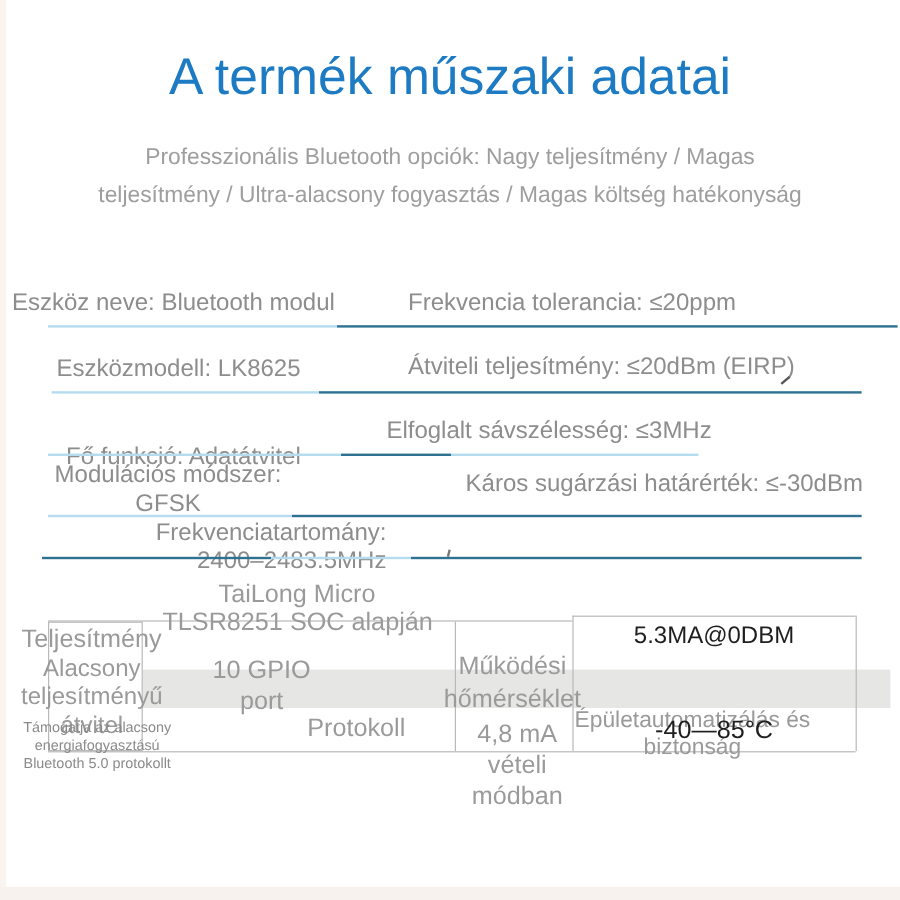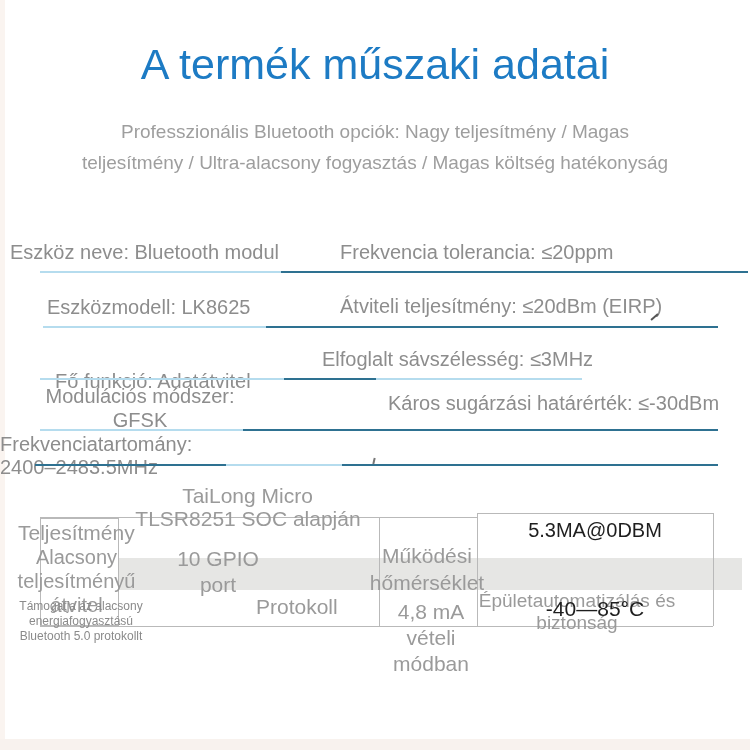--- a/index.html
+++ b/index.html
@@ -18,21 +18,21 @@
     font-size:19px;line-height:31px;color:#9e9e9e;}
   .subtitle span{display:block;}
 
   
   .cell{position:absolute;font-size:20px;color:#8d8d8d;white-space:nowrap;}
   .r1l{top:241px;left:10px;}   .r1r{top:241px;left:340px;}
   .r2l{top:296px;left:47px;}   .r2r{top:295px;left:340px;}
   .r3l{top:348px;left:55px;margin-top:22px;}   .r3r{top:348px;left:322px;}
   .r4l{top:384px;left:0;width:280px;text-align:center;line-height:24px;white-space:normal;}
   .r4r{top:392px;left:340px;margin-left:48px;}
-  .r5l{top:433px;left:0;width:290px;text-align:left;line-height:23px;white-space:normal;}
+  .r5l{top:433px;left:0;width:290px;text-align:right;line-height:23px;white-space:normal;padding-left:32px;}
   .stack{display:block;}
   .u{position:absolute;height:2px;}
   .u1{top:271px;left:40px;width:708px;background:linear-gradient(90deg,#b5dcee 0,#b5dcee 34%,#2e7191 34%,#2e7191 100%);}
   .u2{top:326px;left:43px;width:675px;background:linear-gradient(90deg,#b5dcee 0,#b5dcee 33%,#2e7191 33%,#2e7191 100%);}
   .u3{top:378px;left:40px;width:542px;background:linear-gradient(90deg,#b5dcee 0,#b5dcee 45%,#2e7191 45%,#2e7191 62%,#b5dcee 62%,#b5dcee 100%);}
   .u4{top:429px;left:40px;width:678px;background:linear-gradient(90deg,#b5dcee 0,#b5dcee 30%,#2e7191 30%,#2e7191 100%);}
   .u5{top:464px;left:35px;width:683px;background:linear-gradient(90deg,#2e7191 0,#2e7191 28%,#b5dcee 28%,#b5dcee 45%,#2e7191 45%,#2e7191 100%);}
 
   
   .pen-mark{position:absolute;left:650px;top:316px;width:9px;height:2px;background:#555;transform:rotate(-40deg);z-index:5;}

